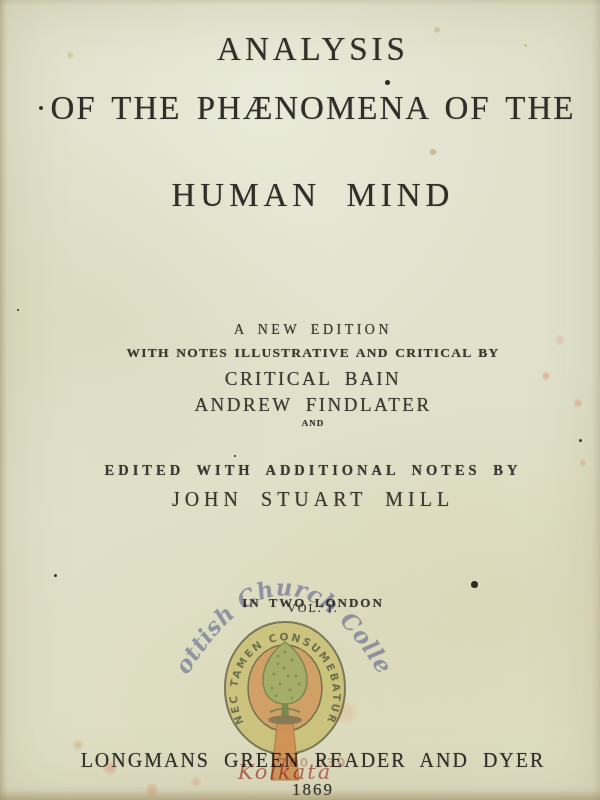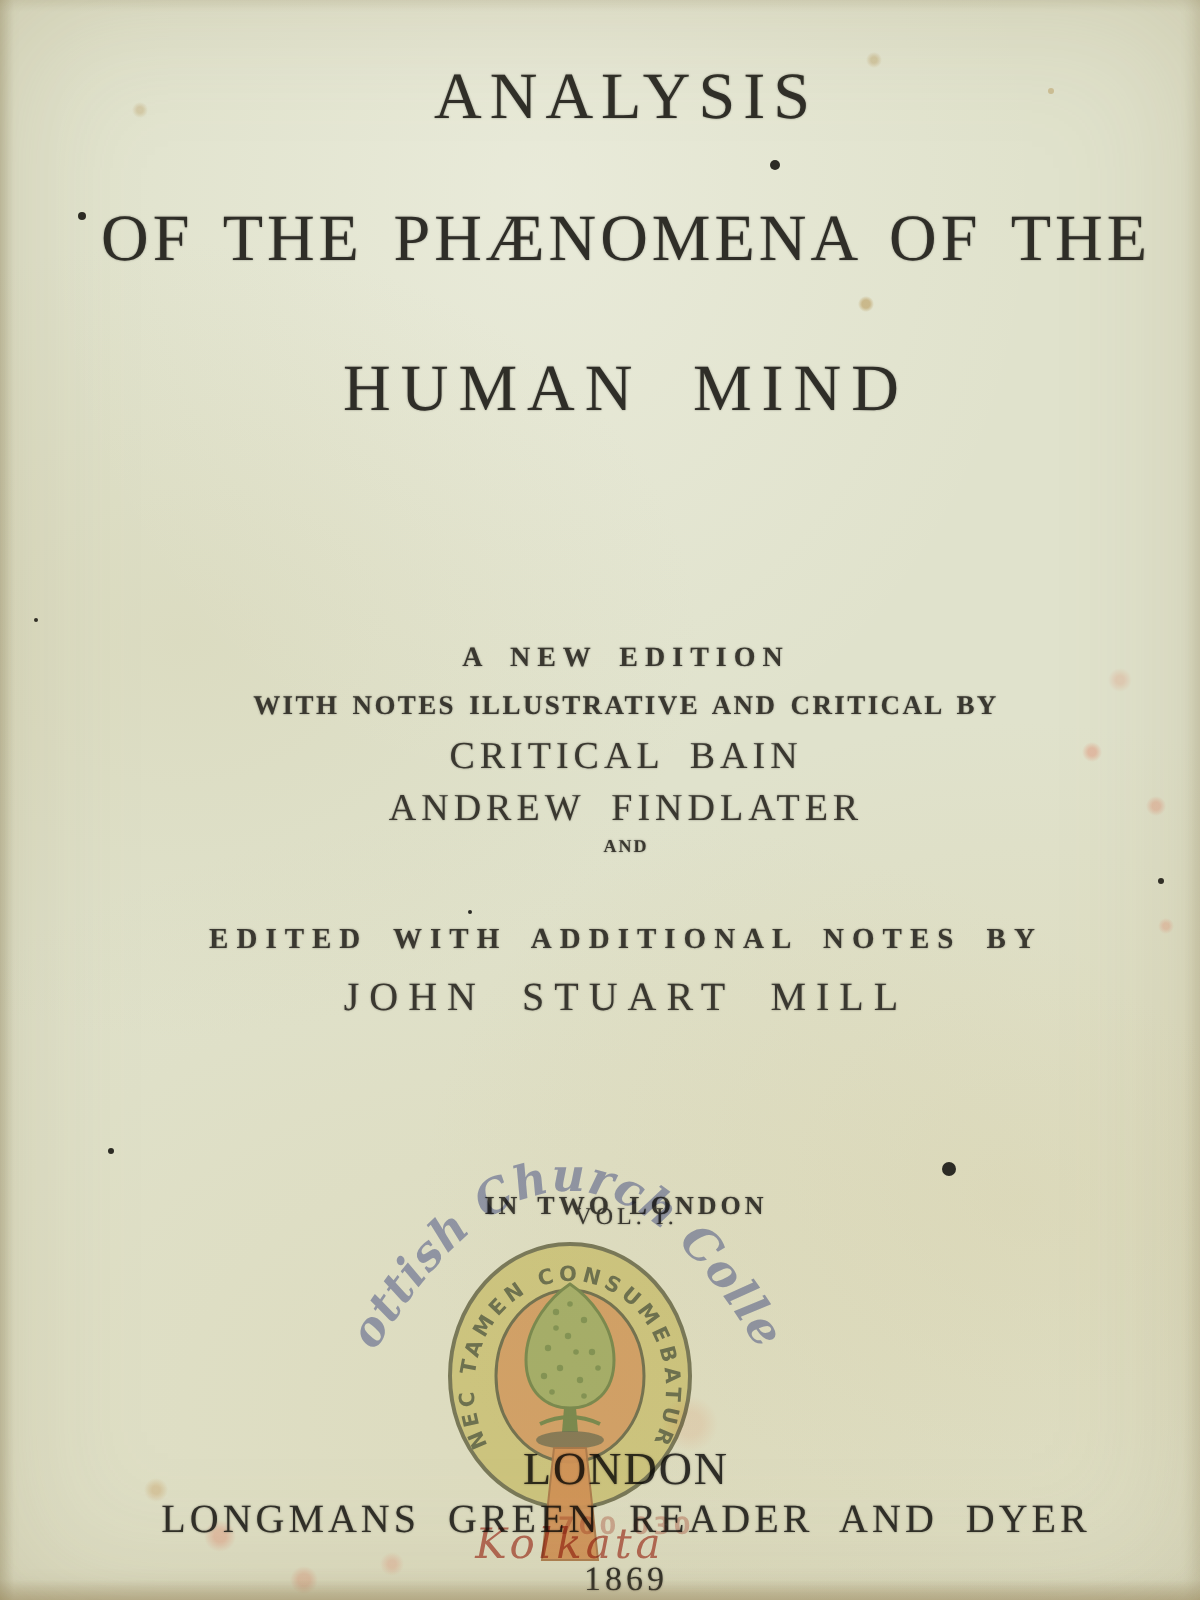--- a/index.html
+++ b/index.html
@@ -28,24 +28,24 @@
       radial-gradient(ellipse 250px 300px at 45% 12%, rgba(240,241,228,.55), transparent),
       radial-gradient(ellipse 420px 300px at 45% 88%, rgba(213,203,158,.30), transparent);
     font-family:"Liberation Serif", serif;
   }
   .line {
     position:absolute; left:26px; right:0; text-align:center; white-space:nowrap;
     color:#2f2e28; text-shadow:0 0 1px rgba(47,46,40,.5); line-height:1;
   }
   .small { color:#3a3830; }
   .title1    { top:33px;  font-size:33px;  letter-spacing:4px; }
-  .title2    { top:104px; font-size:33px;  letter-spacing:2px;   word-spacing:5px; }
+  .title2    { top:92px; font-size:33px;  letter-spacing:2px;   word-spacing:5px; }
   .title3    { top:179px; font-size:33px;  letter-spacing:5px;   word-spacing:12px; }
   .byline    { top:252px; font-size:25px;  letter-spacing:2px;   word-spacing:5px; }
-  .edition   { top:323px; font-size:14px;  font-weight:bold; letter-spacing:3.5px; word-spacing:4px; }
+  .edition   { top:323px; font-size:14px;  font-weight:normal; letter-spacing:3.5px; word-spacing:4px; }
   .notes     { top:346px; font-size:13.5px;font-weight:bold; letter-spacing:1.2px; word-spacing:2px; }
   .contrib1  { top:369px; font-size:19px;  letter-spacing:2.5px; word-spacing:6px; }
   .contrib2  { top:395px; font-size:19px;  letter-spacing:2.5px; word-spacing:6px; }
   .andline   { top:419px; font-size:9px;   font-weight:bold; letter-spacing:1px; }
   .contrib3  { top:430px; font-size:20px;  letter-spacing:1.5px; word-spacing:4px; }
   .edited    { top:463px; font-size:14.5px;font-weight:bold; letter-spacing:4px;  word-spacing:5px; }
   .editor    { top:489px; font-size:20px;  letter-spacing:5px;   word-spacing:8px; }
   .volumes   { top:596px; font-size:13px;  font-weight:bold; letter-spacing:2px; word-spacing:3px; }
   .vol       { top:602px; font-size:12px;  letter-spacing:2px; }
   .city      { top:723px; font-size:23px;  letter-spacing:1px; }
@@ -96,21 +96,20 @@
   <div class="line small notes">WITH NOTES ILLUSTRATIVE AND CRITICAL BY</div>
   <div class="line small contrib1">CRITICAL BAIN</div>
   <div class="line small contrib2">ANDREW FINDLATER</div>
   <div class="line small andline">AND</div>
   <div class="line small edited">EDITED WITH ADDITIONAL NOTES BY</div>
   <div class="line small editor">JOHN STUART MILL</div>
 
   <div class="line small volumes">IN TWO LONDON</div>
   <div class="line small vol">VOL. I.</div>
 
-  <div class="line city">LONDON</div>
   <div class="line publisher">LONGMANS GREEN READER AND DYER</div>
   <div class="line year">1869</div>
 
   <div class="speck" style="left:385px; top:80px;  width:5px; height:5px;"></div>
   <div class="speck" style="left:39px;  top:106px; width:4px; height:4px;"></div>
   <div class="speck" style="left:471px; top:581px; width:7px; height:7px;"></div>
   <div class="speck" style="left:54px;  top:574px; width:3px; height:3px;"></div>
   <div class="speck" style="left:579px; top:439px; width:3px; height:3px;"></div>
   <div class="speck" style="left:234px; top:455px; width:2px; height:2px;"></div>
   <div class="speck" style="left:17px;  top:309px; width:2px; height:2px;"></div>

